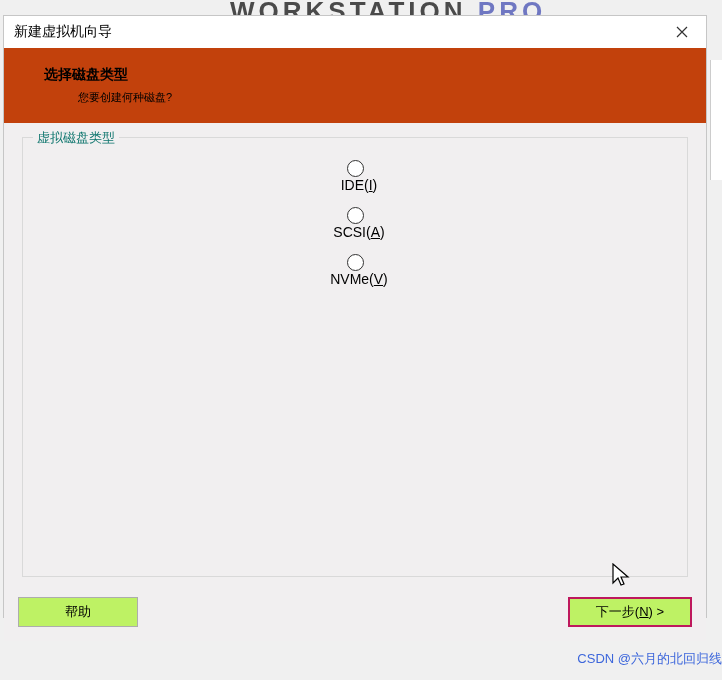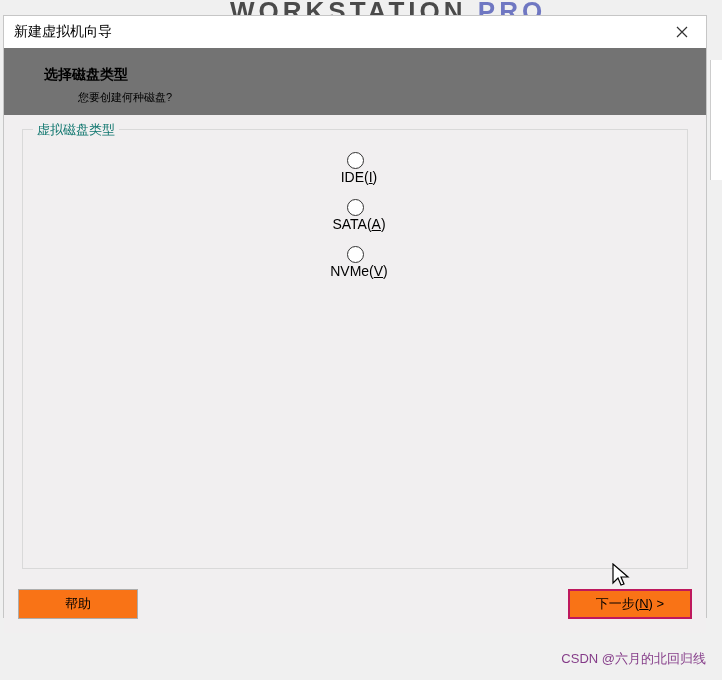--- a/index.html
+++ b/index.html
@@ -42,22 +42,22 @@
       width: 32px;
       height: 22px;
       display: flex;
       align-items: center;
       justify-content: center;
       font-size: 16px;
       color: #333;
       cursor: pointer;
     }
     .header-section {
-      padding: 18px 26px 10px 40px;
-      background: #737373;
+      padding: 18px 26px 18px 40px;
+      background: #c2410c;
     }
     .header-title {
       font-weight: bold;
       font-size: 14px;
       color: #000;
       margin-bottom: 6px;
     }
     .header-subtitle {
       margin-left: 34px;
       font-size: 11px;
@@ -133,21 +133,21 @@
       display: flex;
       align-items: center;
       padding: 10px 14px 14px 14px;
       gap: 10px;
       background: #f1eff0;
     }
     .btn {
       height: 30px;
       padding: 0 16px;
       border: 1px solid #adadad;
-      background: #f97316;
+      background: #bef264;
       font-size: 13px;
       font-family: inherit;
       cursor: pointer;
       min-width: 120px;
       color: #000;
     }
     .btn.primary {
       border: 2px solid #be185d;
       min-width: 124px;
     }
@@ -155,23 +155,23 @@
       flex: 1;
     }
     .cursor {
       position: absolute;
       left: 612px;
       top: 563px;
       pointer-events: none;
     }
     .watermark {
       position: absolute;
-      right: 16px;
+      right: 0;
       bottom: 12px;
-      color: #701a75;
+      color: #1d4ed8;
       font-size: 13px;
       opacity: 0.85;
       pointer-events: none;
     }
     .bg-text {
       position: absolute;
       top: -4px;
       left: 230px;
       font-size: 26px;
       font-weight: bold;
@@ -223,21 +223,21 @@
         <input type="radio" name="disktype" class="radio" style="">
         <label class="radio-label">
           <span>IDE(</span><span class="underline">I</span><span>)</span>
         </label>
       </div>
 
 
       <div class="radio-row">
         <input type="radio" name="disktype" class="radio" style="">
         <label class="radio-label">
-          <span>SATA(</span><span class="underline">A</span><span>)</span>
+          <span>SCSI(</span><span class="underline">A</span><span>)</span>
         </label>
       </div>
 
       <div class="radio-row">
         <input type="radio" name="disktype" class="radio" style="">
         <label class="radio-label">
           <span>NVMe(</span><span class="underline">V</span><span>)</span>
         </label>
       </div>
 

